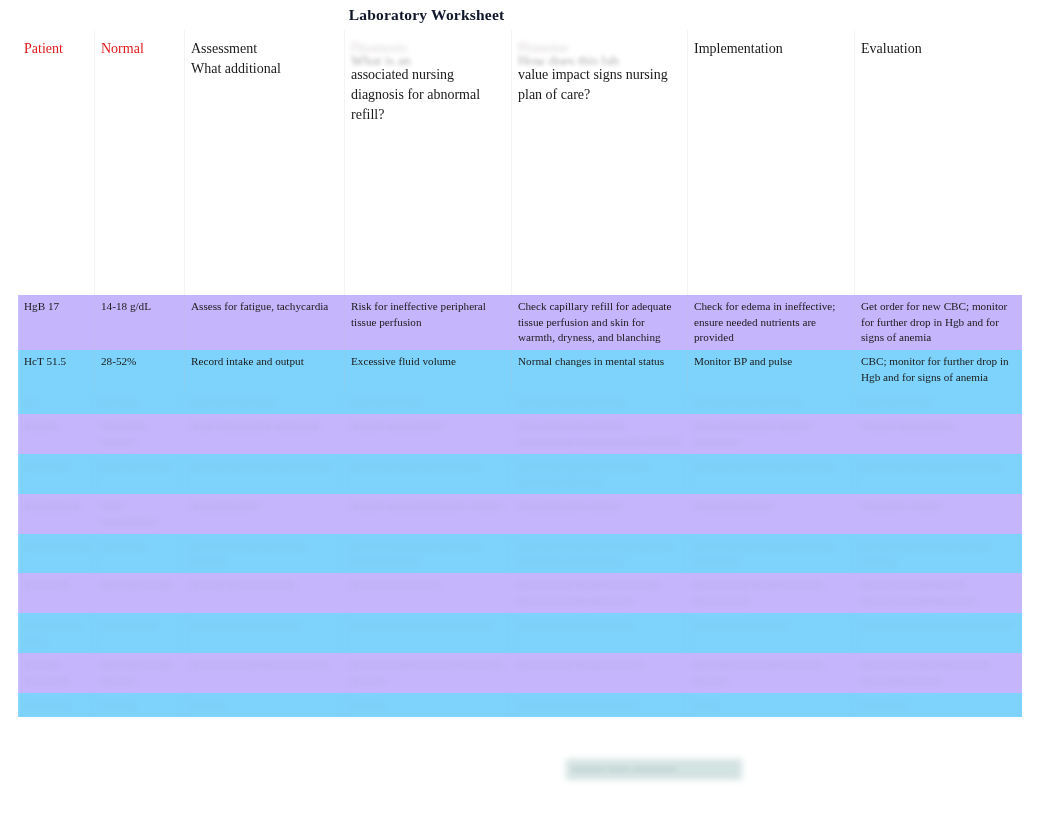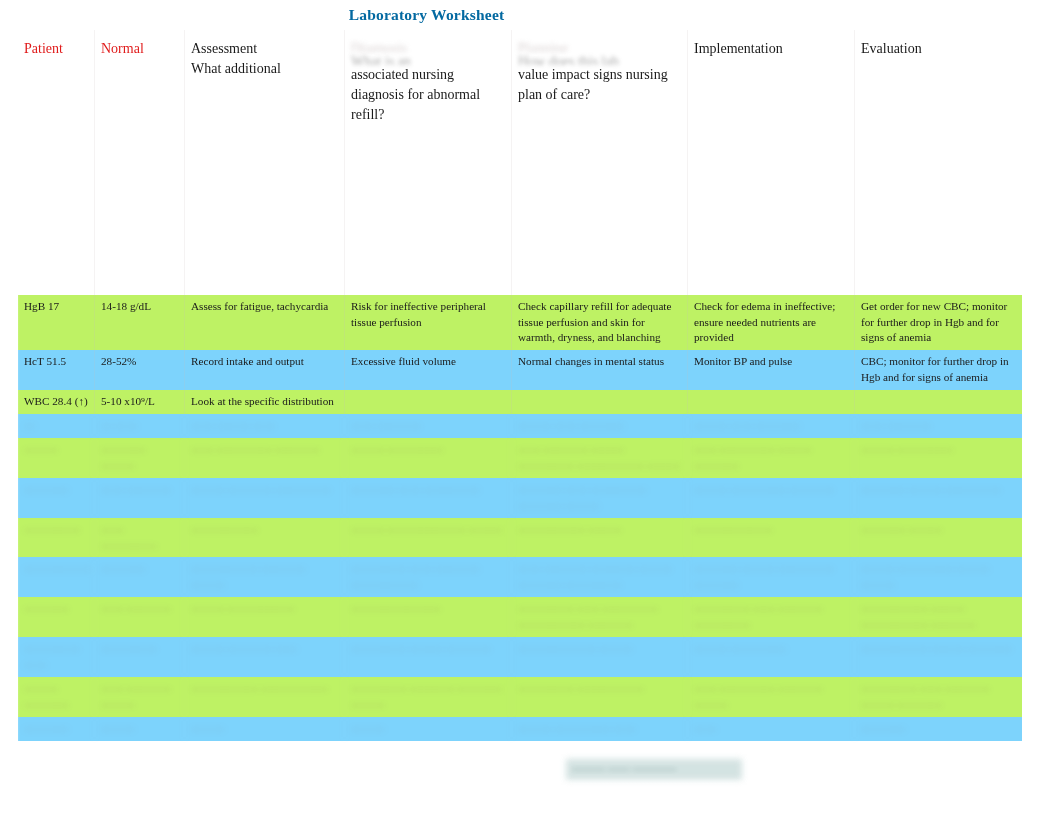--- a/index.html
+++ b/index.html
@@ -20,21 +20,21 @@
   
   #doc-title {
     position: absolute;
     top: 6px;
     left: 0;
     width: 853px;
     text-align: center;
     font-size: 15.5px;
     font-weight: bold;
     letter-spacing: 0.2px;
-    color: #0369a1;
+    color: #0f172a;
   }
 
   
   #worksheet-table {
     position: absolute;
     top: 30px;
     left: 18px;
     width: 1004px;
     border-collapse: collapse;
     table-layout: fixed;
@@ -86,21 +86,21 @@
     overflow: hidden;
     filter: blur(1.9px);
     opacity: .55;
     color: #5a5a5a;
   }
 
   
   #spacer-row td { height: 168px; padding: 0; }
 
   
-  .row-pink   { background: #bef264; }
+  .row-pink   { background: #c4b5fd; }
   .row-plain  { background: #7dd3fc; }
 
   tr.data-row td { padding-top: 5px; padding-bottom: 5px; }
 
   
   #worksheet-table td { box-shadow: inset -1px 0 0 rgba(200,190,190,0.18); }
   #worksheet-table td:last-child { box-shadow: none; }
 
   
   .blurred {
@@ -234,29 +234,20 @@
       </tr>
       <tr class="data-row row-plain">
         <td>HcT 51.5</td>
         <td>28-52%</td>
         <td>Record intake and output</td>
         <td>Excessive fluid volume</td>
         <td>Normal changes in mental status</td>
         <td>Monitor BP and pulse</td>
         <td>CBC; monitor for further drop in Hgb and for signs of anemia</td>
       </tr>
-      <tr class="data-row row-pink">
-        <td>WBC 28.4 (↑)</td>
-        <td>5-10 x10⁹/L</td>
-        <td>Look at the specific distribution</td>
-        <td></td>
-        <td></td>
-        <td></td>
-        <td></td>
-      </tr>
       <tr class="data-row row-plain">
         <td class="blurred-strong">—</td>
         <td class="blurred-strong">— ——</td>
         <td class="blurred-strong">—— ——— ——</td>
         <td class="blurred-strong">—— ————</td>
         <td class="blurred-strong">——— —— ————</td>
         <td class="blurred-strong">——— —— ————</td>
         <td class="blurred-strong">—— ————</td>
       </tr>
       <tr class="data-row row-pink">

